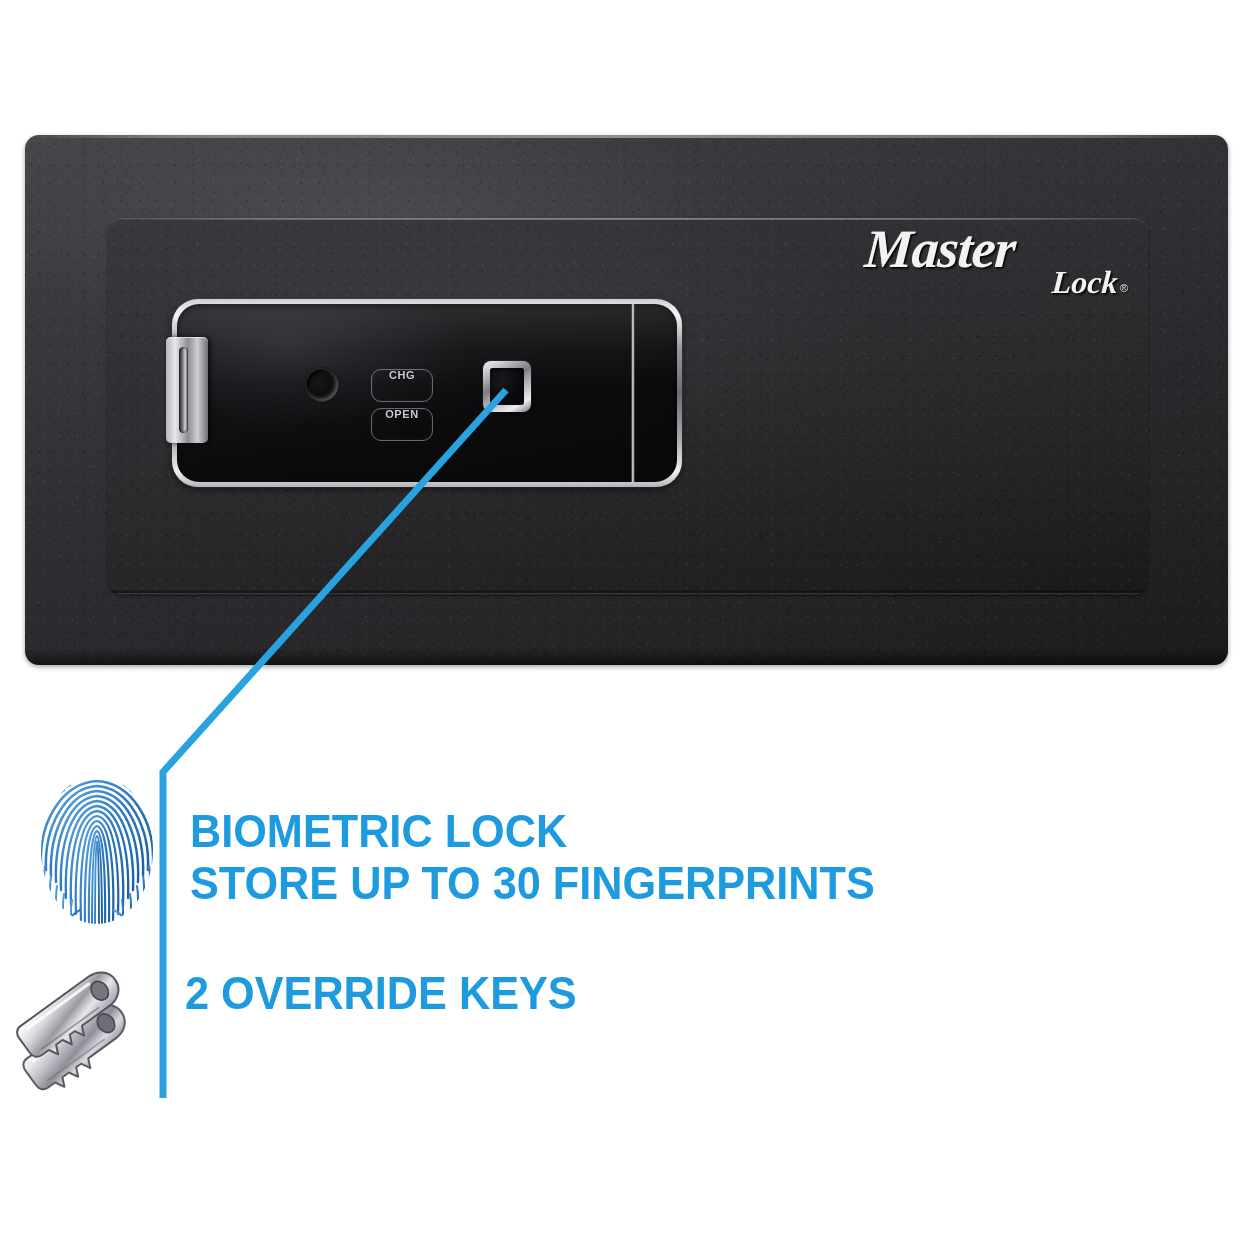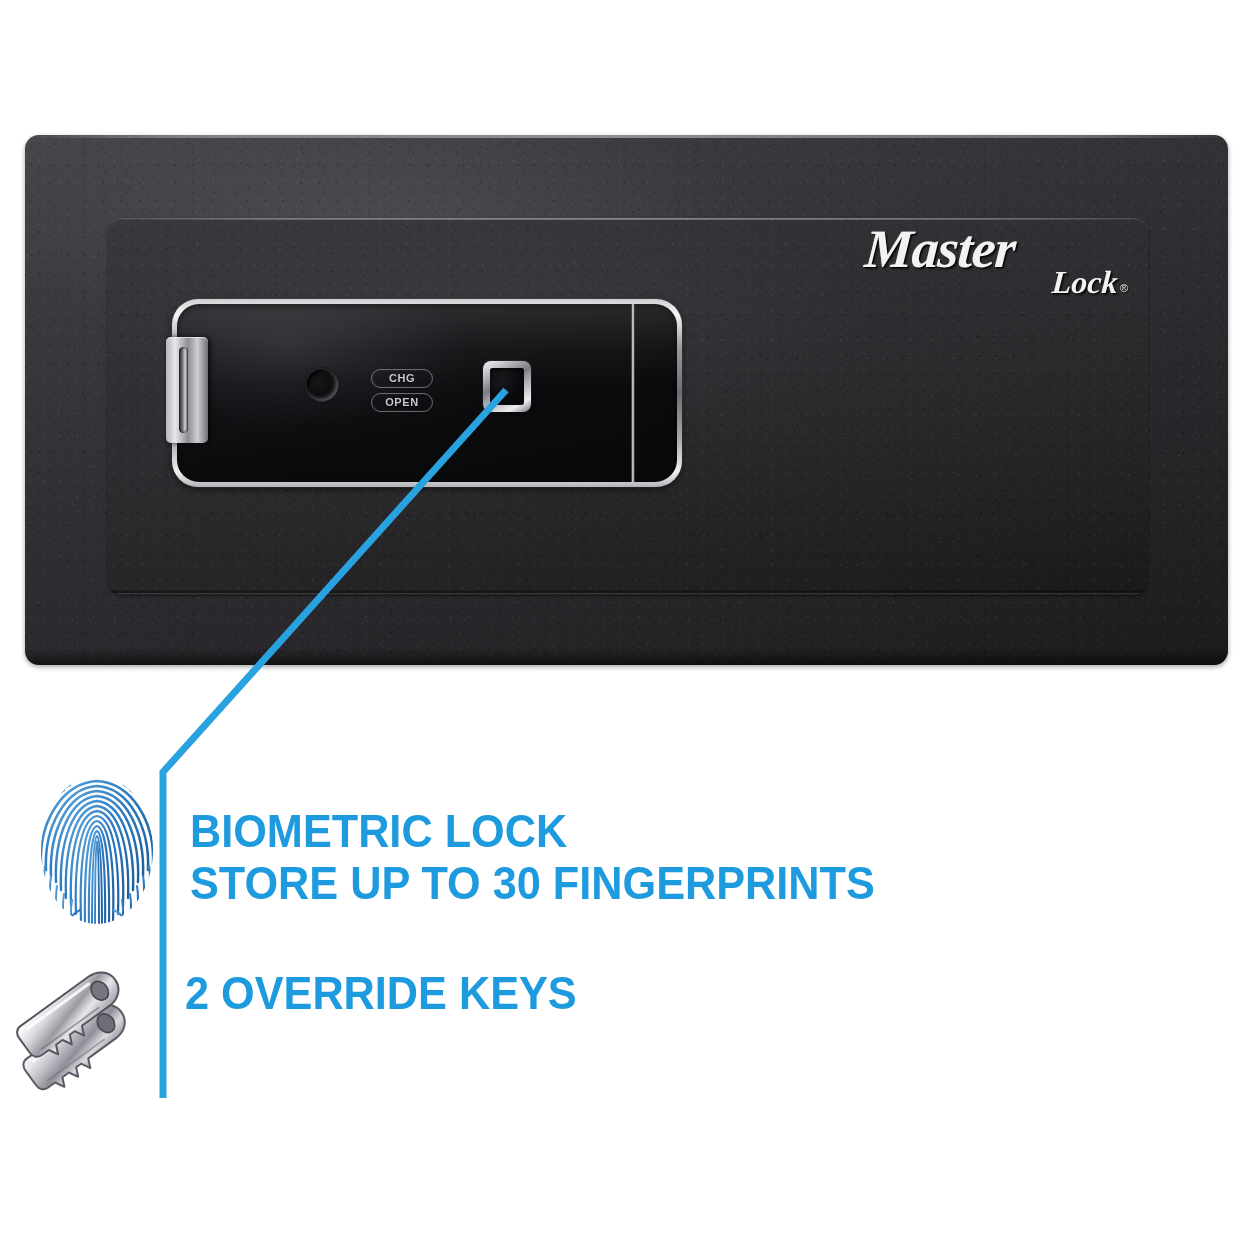--- a/index.html
+++ b/index.html
@@ -239,40 +239,40 @@
       inset 2px 2px 3px rgba(0,0,0,0.9),
       0 0 2px rgba(0,0,0,0.8);
     border: 1px solid rgba(150,150,158,0.22);
     box-sizing: border-box;
   }
 
   
   .pill {
     position: absolute;
     width: 62px;
-    height: 19px;
+    height: 33px;
     border-radius: 10px;
     border: 1px solid rgba(186,186,194,0.52);
     display: flex;
-    align-items: center;
+    align-items: flex-start;
     justify-content: center;
     box-sizing: border-box;
     box-shadow: inset 0 0 3px rgba(255,255,255,0.07);
   }
   .pill-label {
     font-family: "Liberation Sans", sans-serif;
     font-size: 11px;
     font-weight: bold;
     letter-spacing: 0.6px;
     color: #c8c8d0;
     text-shadow: 0 1px 1px rgba(0,0,0,0.9);
     line-height: 1;
   }
   .pill-chg  { left: 371px; top: 369px; }
-  .pill-open { left: 371px; top: 393px; }
+  .pill-open { left: 371px; top: 408px; }
 
   
   .sensor {
     position: absolute;
     left: 483px;
     top: 361px;
     width: 48px;
     height: 51px;
     border-radius: 8px;
     background: linear-gradient(150deg, #f4f4f7 0%, #c4c4ca 18%, #7c7c83 42%, #b8b8c0 62%, #ededf1 82%, #71717a 100%);

